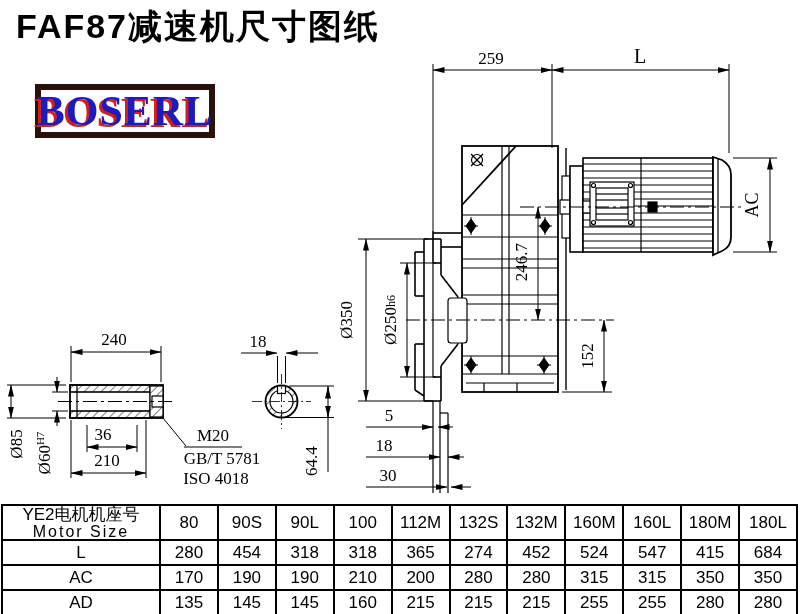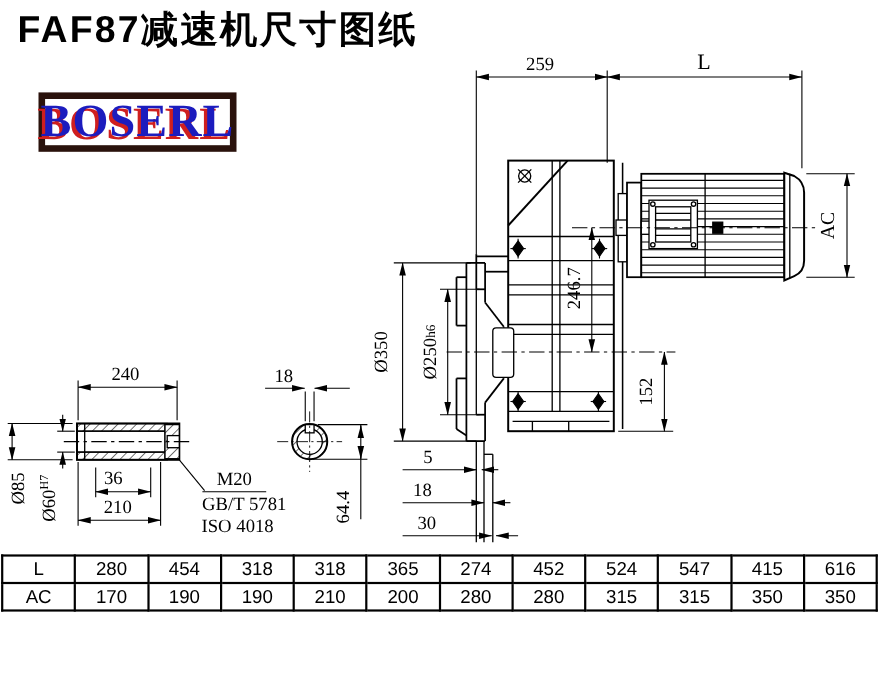--- a/index.html
+++ b/index.html
@@ -282,44 +282,75 @@
 </svg>
 
 <div class="title">FAF87减速机尺寸图纸</div>
 
 <div class="logo">
   <span>BOSERL</span>
 </div>
 
 <table class="spec">
   <tbody id="spec-body">
+        <tr class="hdr">
+          <th class="first">
+            <div class="hcn">YE2电机机座号</div>
+            <div class="hen">Motor Size</div>
+          </th>
+          <th>80</th>
+          <th>90S</th>
+          <th>90L</th>
+          <th>100</th>
+          <th>112M</th>
+          <th>132S</th>
+          <th>132M</th>
+          <th>160M</th>
+          <th>160L</th>
+          <th>180M</th>
+          <th>180L</th>
+        </tr>
         <tr class="datar">
           <td>L</td>
           <td>280</td>
           <td>454</td>
           <td>318</td>
           <td>318</td>
           <td>365</td>
           <td>274</td>
           <td>452</td>
           <td>524</td>
           <td>547</td>
           <td>415</td>
-          <td>616</td>
+          <td>684</td>
         </tr>
         <tr class="datar">
           <td>AC</td>
           <td>170</td>
           <td>190</td>
           <td>190</td>
           <td>210</td>
           <td>200</td>
           <td>280</td>
           <td>280</td>
           <td>315</td>
           <td>315</td>
           <td>350</td>
           <td>350</td>
         </tr>
+        <tr class="datar">
+          <td>AD</td>
+          <td>135</td>
+          <td>145</td>
+          <td>145</td>
+          <td>160</td>
+          <td>215</td>
+          <td>215</td>
+          <td>215</td>
+          <td>255</td>
+          <td>255</td>
+          <td>280</td>
+          <td>280</td>
+        </tr>
       </tbody>
 </table>
 
 </div>
 
 </body></html>

